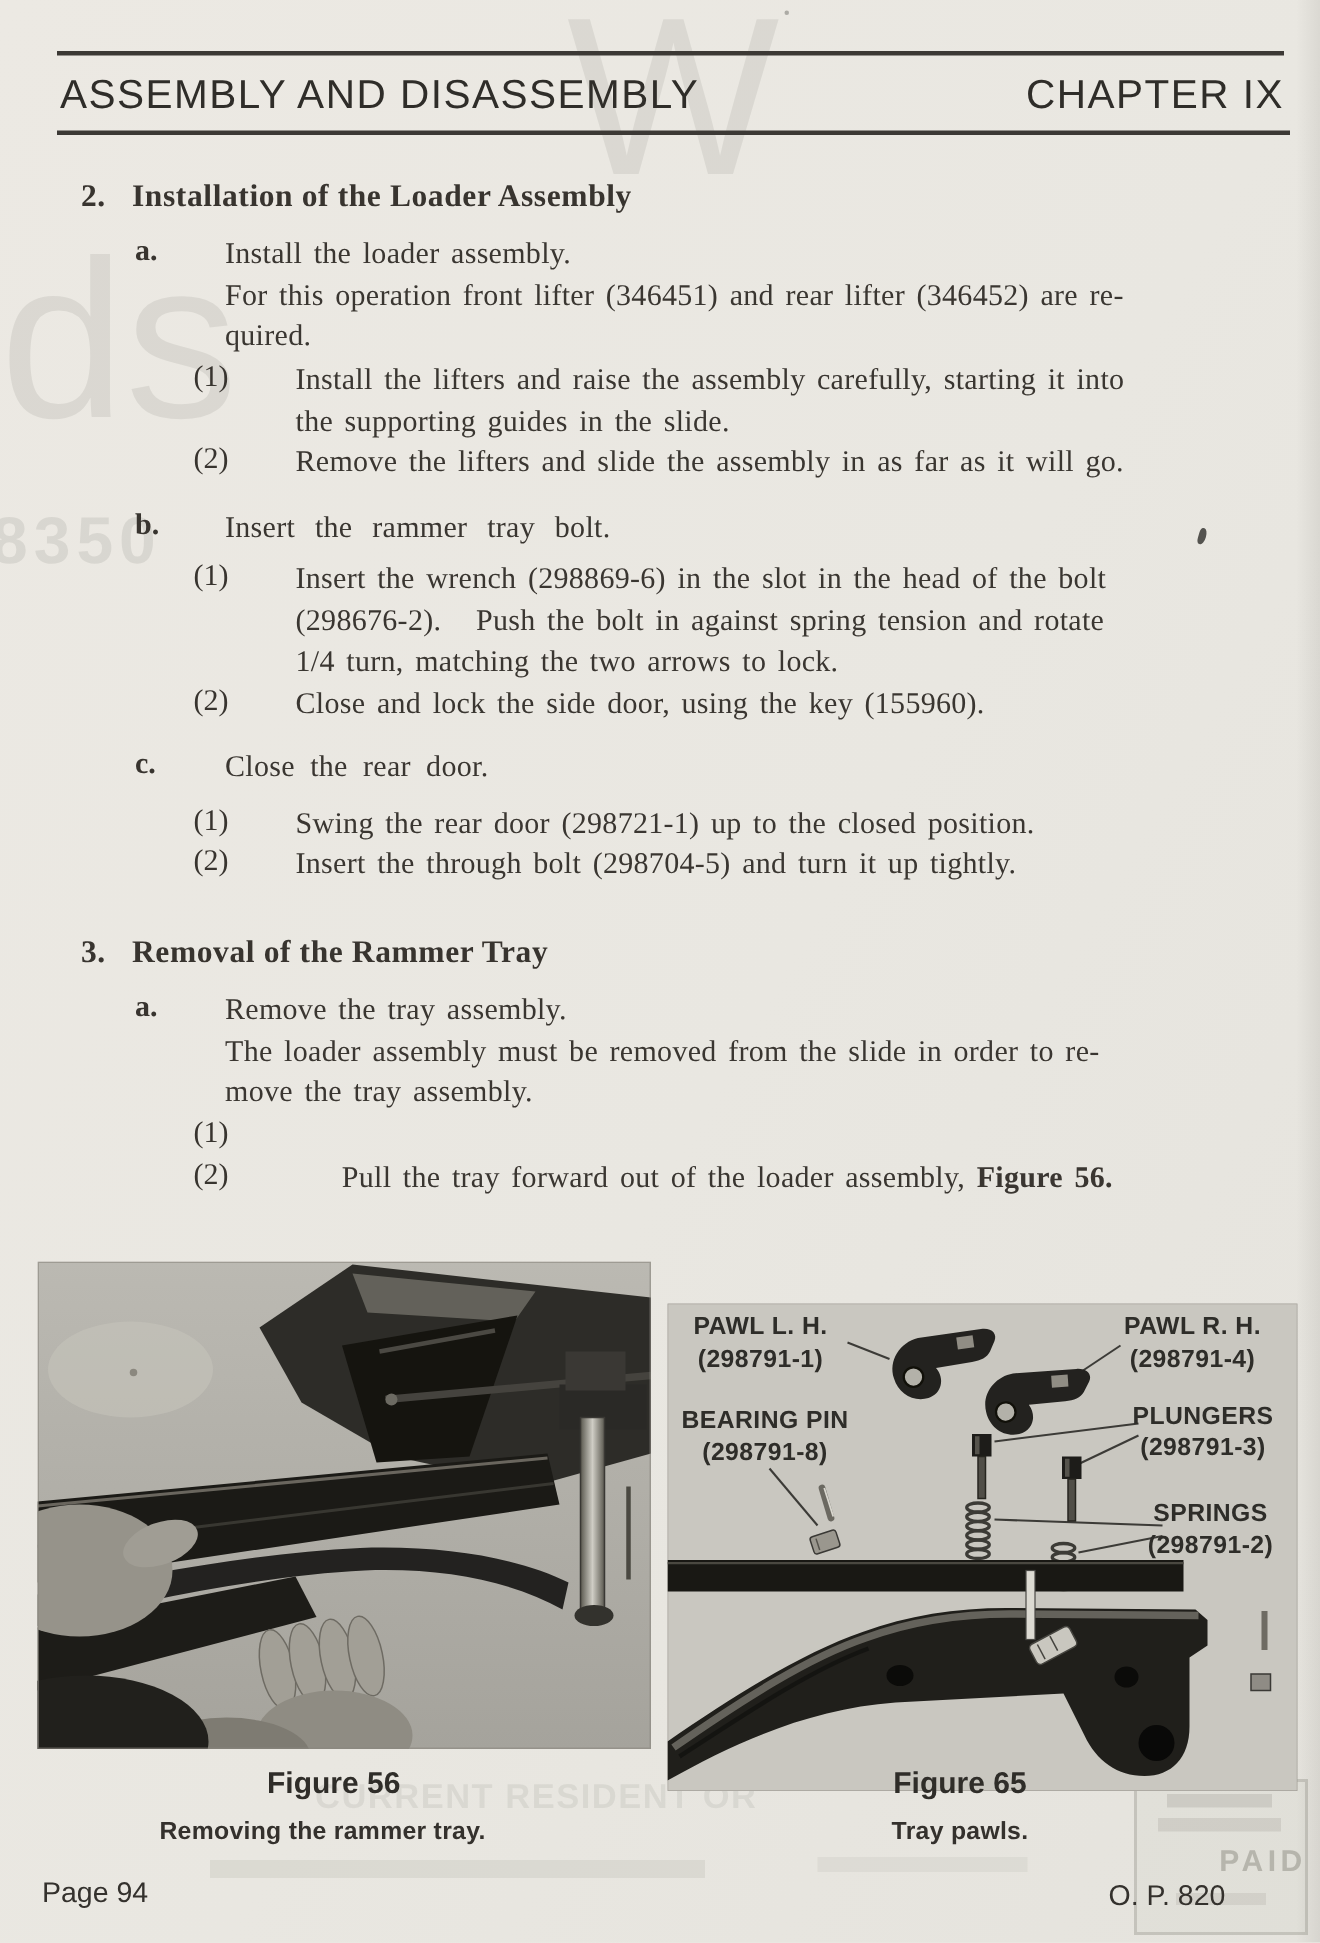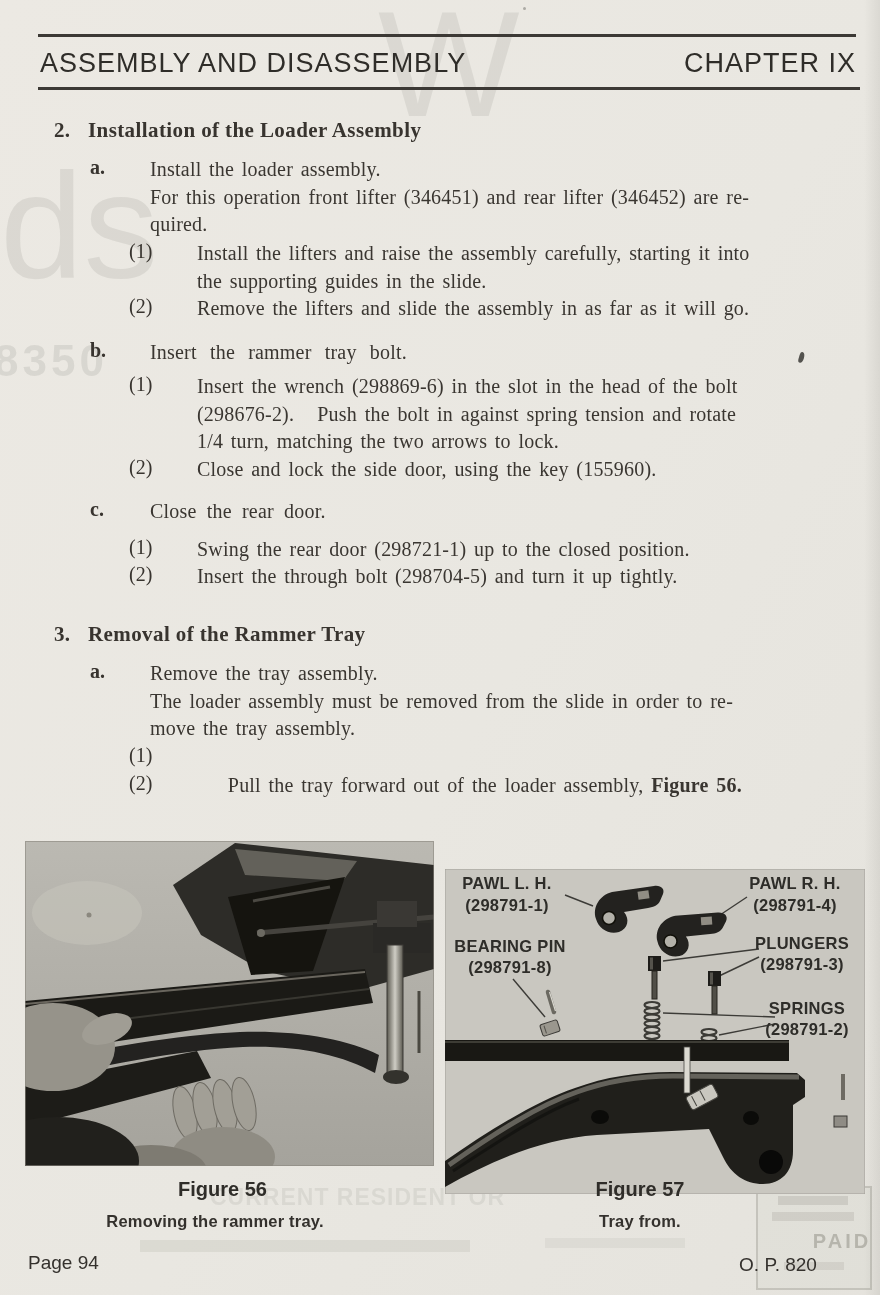--- a/index.html
+++ b/index.html
@@ -245,20 +245,20 @@
           <line x1="258" y1="222" x2="258" y2="233" stroke="#45443f"></line>
         </g>
         <rect x="396" y="205" width="4" height="26" fill="#6e6b63"></rect>
         <rect x="389" y="247" width="13" height="11" fill="#8f8c85" stroke="#3a3935"></rect>
       </g>
     </svg>
   </div>
 
   <div class="cap-title abs" style="left:25px;top:1178px;width:395px;">Figure 56</div>
   <div class="cap-sub abs" style="left:25px;top:1212px;width:380px;">Removing the rammer tray.</div>
-  <div class="cap-title abs" style="left:445px;top:1178px;width:390px;">Figure 57</div>
-  <div class="cap-sub abs" style="left:445px;top:1212px;width:390px;">Tray from.</div>
+  <div class="cap-title abs" style="left:445px;top:1178px;width:390px;">Figure 65</div>
+  <div class="cap-sub abs" style="left:445px;top:1212px;width:390px;">Tray pawls.</div>
 
   <div class="foot abs" style="left:28px;top:1252px;">Page 94</div>
   <div class="foot abs" style="left:700px;top:1254px;width:156px;text-align:center;">O. P. 820</div>
 
   <div class="edge-shade"></div>
 </div>
 
 </body></html>

